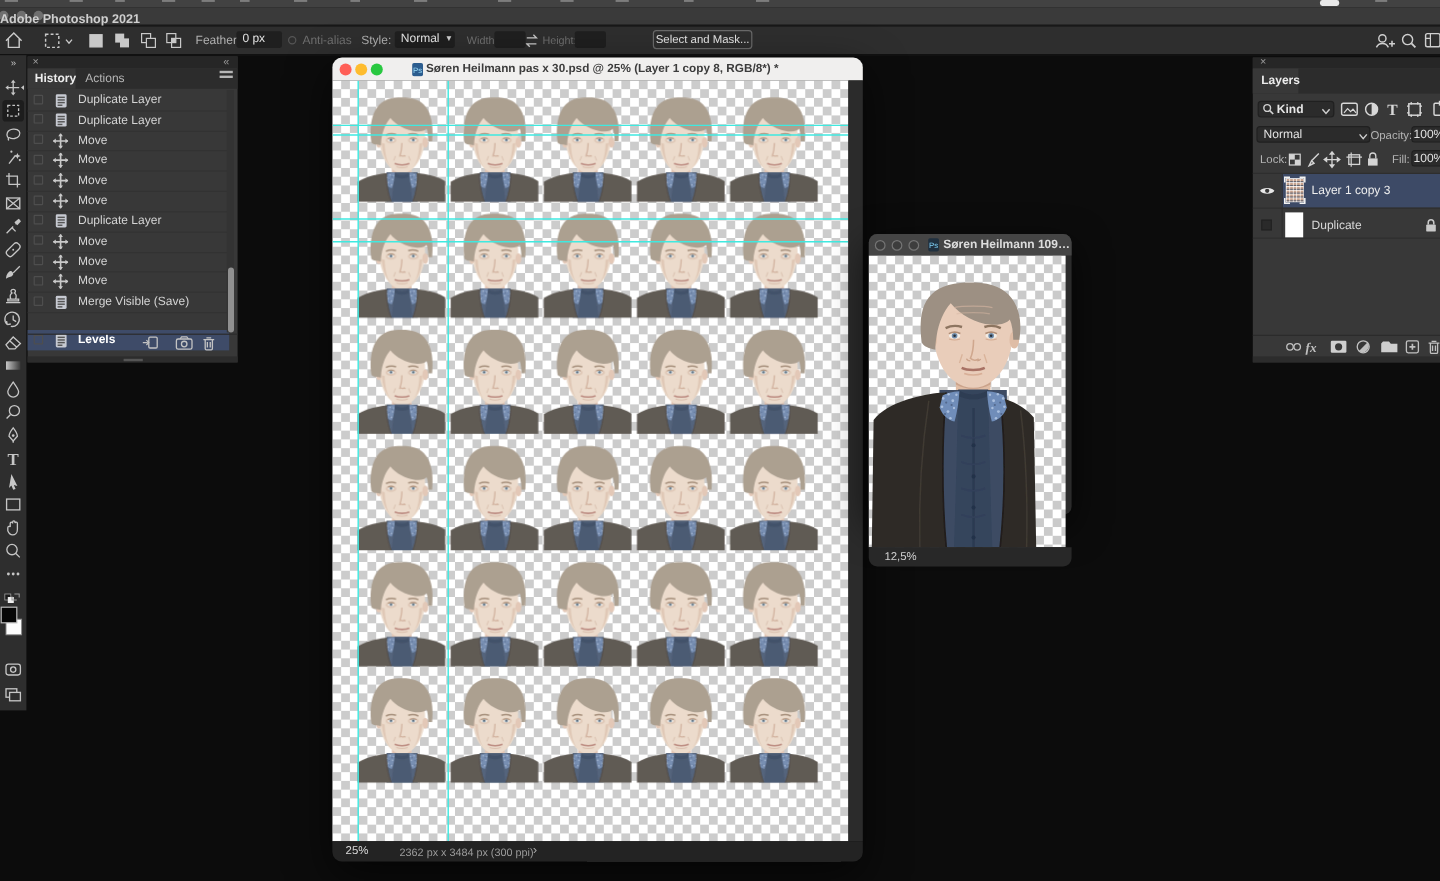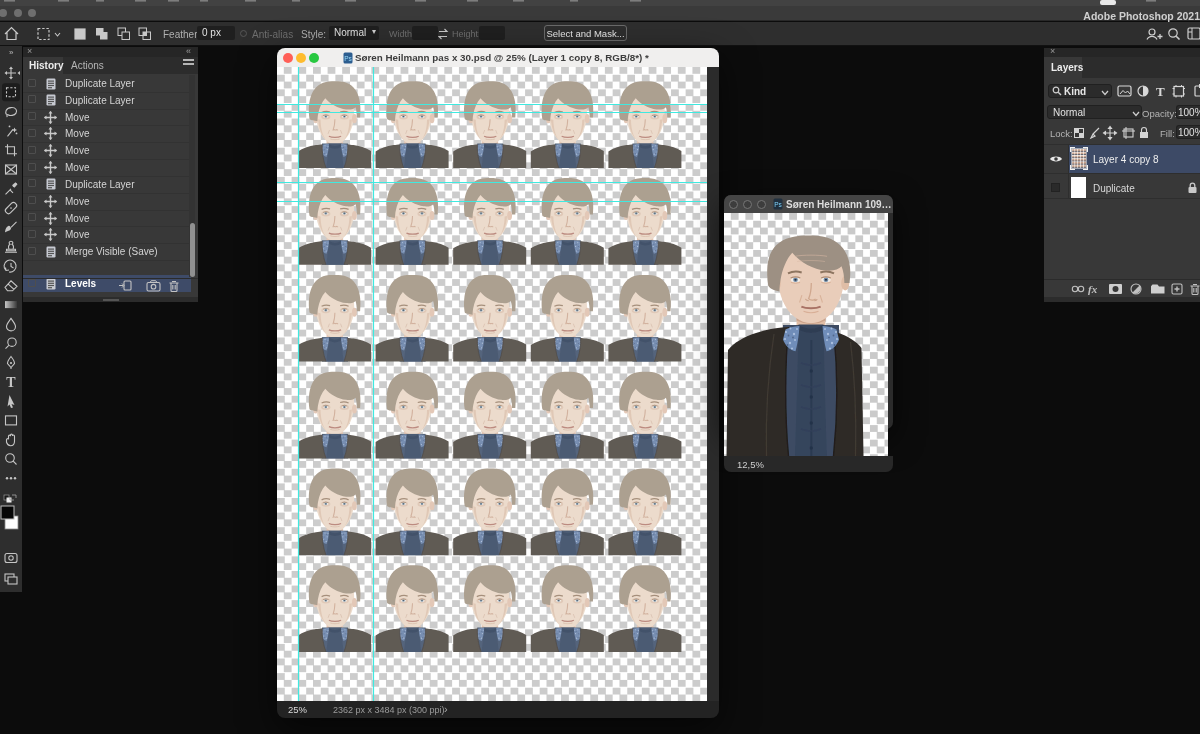--- a/index.html
+++ b/index.html
@@ -6,21 +6,21 @@
 html,body { width:1200px; height:734px; overflow:hidden; background:#0c0c0c; }
 #screen { position:relative; width:1200px; height:734px; background:#0c0c0c;
   font-family:"Liberation Sans", sans-serif; color:#d6d6d6; }
 .abs { position:absolute; }
 svg { display:block; }
 
 
 #menustrip { left:0; top:0; width:1200px; height:6px; background:#424242; }
 #titlebar { left:0; top:6px; width:1200px; height:15px; background:#3a3a3a; border-bottom:1px solid #282828; }
 #titlebar .dot { position:absolute; top:3px; width:8px; height:8px; border-radius:50%; background:#6f6f6f; }
-#apptitle { position:absolute; top:4px; left:0; width:1200px; text-align:right; font-size:10.5px; font-weight:bold; color:#cfcfcf; }
+#apptitle { position:absolute; top:4px; left:0; width:1200px; text-align:left; font-size:10.5px; font-weight:bold; color:#cfcfcf; }
 #optionsbar { left:0; top:22px; width:1200px; height:24px; background:#2e2e2e; border-bottom:1px solid #111; }
 .oblabel { position:absolute; top:7px; font-size:10px; color:#b0b0b0; }
 .oblabel.dim { color:#6e6e6e; }
 .obbox { position:absolute; top:4px; height:14px; background:#1f1f1f; border-radius:2px; font-size:10px; color:#e2e2e2; line-height:14px; padding-left:5px; }
 
 
 #toolbar { left:0; top:46px; width:22px; height:546px; background:#2e2e2e; }
 #histpanel { left:23px; top:47px; width:175px; height:255px; background:#383838; }
 #layerspanel { left:1044px; top:48px; width:156px; height:254px; background:#383838; }
 
@@ -732,21 +732,21 @@
         <rect x="5.1" y="18.2" width="2.3" height="2.6" fill="#c8a38e"></rect>
         <rect x="5.1" y="19.9" width="2.3" height="0.9" fill="#5c6270"></rect>
         <rect x="8.0" y="18.2" width="2.3" height="2.6" fill="#c8a38e"></rect>
         <rect x="8.0" y="19.9" width="2.3" height="0.9" fill="#5c6270"></rect>
         <rect x="10.9" y="18.2" width="2.3" height="2.6" fill="#c8a38e"></rect>
         <rect x="10.9" y="19.9" width="2.3" height="0.9" fill="#5c6270"></rect>
         <rect x="13.8" y="18.2" width="2.3" height="2.6" fill="#c8a38e"></rect>
         <rect x="13.8" y="19.9" width="2.3" height="0.9" fill="#5c6270"></rect>
         <path d="M0.5,5 V0.5 H5 M13,0.5 H17.5 V5 M17.5,18 V22.5 H13 M5,22.5 H0.5 V18" stroke="#f2f2f2" fill="none" stroke-width="1.6"></path>
       </svg>
-<div style="position:absolute;left:49px;top:106px;font-size:10px;color:#eeeeee;">Layer 4 copy 8</div>
+<div style="position:absolute;left:49px;top:106px;font-size:10px;color:#eeeeee;">Layer 1 copy 3</div>
 <div style="position:absolute;left:0;top:125px;width:156px;height:1px;background:#2e2e2e;"></div>
 <div style="position:absolute;left:7px;top:135px;width:9px;height:9px;background:#2a2a2a;border:1px solid #222;"></div>
 <div style="position:absolute;left:27px;top:129px;width:15px;height:21px;background:#ffffff;"></div>
 <div style="position:absolute;left:49px;top:135px;font-size:10px;color:#d8d8d8;">Duplicate</div>
 <svg width="11" height="12" viewBox="0 0 11 12" style="position:absolute;left:143px;top:134px;">
         <rect x="1.5" y="5" width="8" height="6" rx="1" fill="#c9c9c9"></rect>
         <path d="M3.2,5 V3.4 a2.3,2.3 0 0 1 4.6,0 V5" stroke="#c9c9c9" fill="none" stroke-width="1.3"></path>
       </svg>
 <div style="position:absolute;left:0;top:150px;width:156px;height:1px;background:#2e2e2e;"></div>
 <div style="position:absolute;left:24px;top:97px;width:1px;height:53px;background:#2e2e2e;"></div>

